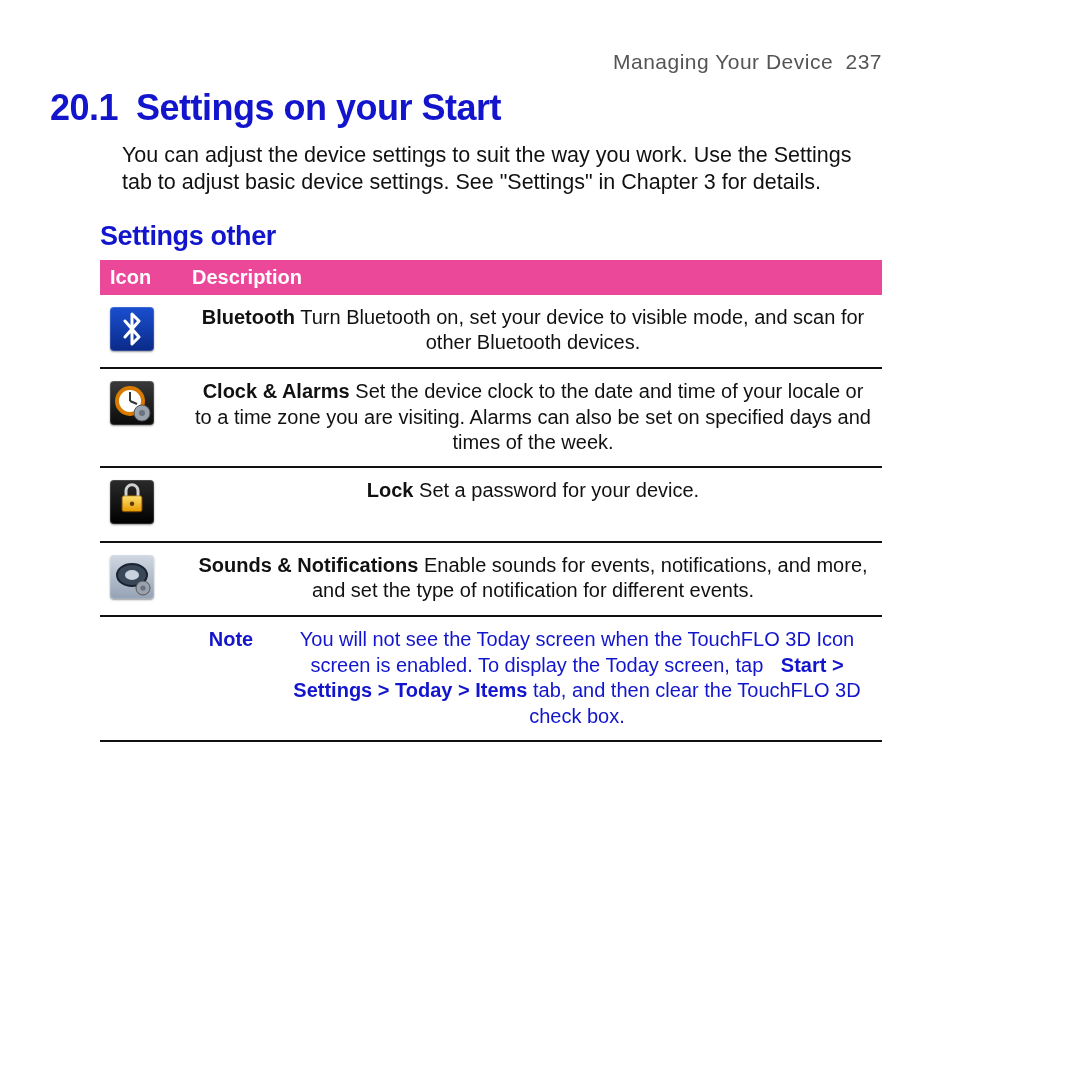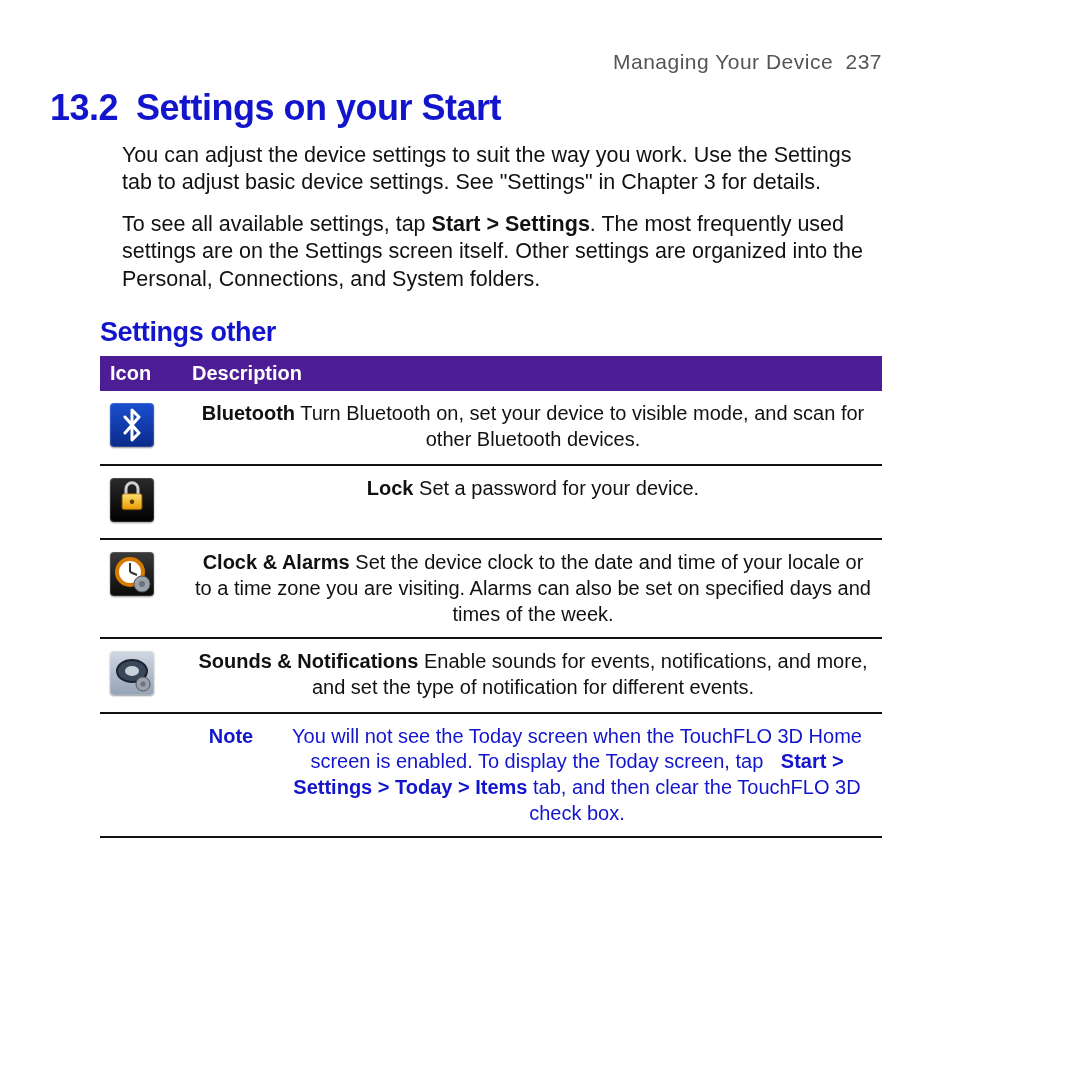--- a/index.html
+++ b/index.html
@@ -50,21 +50,21 @@
     font-size: 27px;
     letter-spacing: -0.4px;
   }
   table.settings {
     width: calc(100% - 50px);
     margin-left: 50px;
     border-collapse: collapse;
     font-size: 20px;
   }
   table.settings thead th {
-    background: #4c1d95;
+    background: #ec4899;
     color: #fff;
     font-weight: 700;
     text-align: left;
     padding: 6px 8px 6px 10px;
     font-size: 20px;
     margin-top: 20px;
   }
   table.settings thead th.col-icon { width: 64px; }
   table.settings tbody td {
     vertical-align: top;
@@ -111,28 +111,25 @@
 <body>
 
 <div class="page">
 
   <div class="running-head">
     <span class="rh-title">Managing Your Device</span>
     <span>237</span>
   </div>
 
   <h1 class="section-title">
-    <span class="sec-num">13.2</span><span>Settings on your Start</span>
+    <span class="sec-num">20.1</span><span>Settings on your Start</span>
   </h1>
 
   <div class="body-block">
     <p>You can adjust the device settings to suit the way you work. Use the Settings tab to adjust basic device settings. See "Settings" in Chapter 3 for details.</p>
-    <p>
-      <span>To see all available settings, tap </span><span class="bold">Start &gt; Settings</span><span>. The most frequently used settings are on the Settings screen itself. Other settings are organized into the Personal, Connections, and System folders.</span>
-    </p>
   </div>
 
   <h2 class="subhead">Settings other</h2>
 
   <table class="settings">
     <thead>
       <tr>
         <th class="col-icon">Icon</th>
         <th>Description</th>
       </tr>
@@ -142,20 +139,37 @@
       <tr>
         <td class="icon-cell">
           <span class="icon-box icon-bluetooth">
             <svg width="26" height="34" viewBox="0 0 26 34">
               <path d="M6 9 L20 25 L13 32 L13 2 L20 9 L6 25" fill="none" stroke="#fff" stroke-width="3" stroke-linejoin="round" stroke-linecap="round"></path>
             </svg>
           </span>
         </td>
         <td>
           <span class="bold">Bluetooth</span><span>  Turn Bluetooth on, set your device to visible mode, and scan for other Bluetooth devices.</span>
+        </td>
+      </tr>
+
+      <tr>
+        <td class="icon-cell">
+          <span class="icon-box icon-clock">
+            <svg width="44" height="44" viewBox="0 0 44 44">
+              <circle cx="20" cy="20" r="13" fill="#fff" stroke="#d97a00" stroke-width="4"></circle>
+              <line x1="20" y1="20" x2="20" y2="11" stroke="#333" stroke-width="2"></line>
+              <line x1="20" y1="20" x2="27" y2="23" stroke="#333" stroke-width="2"></line>
+              <circle cx="32" cy="32" r="8" fill="#9aa2ad" stroke="#555"></circle>
+              <circle cx="32" cy="32" r="3" fill="#6a7280"></circle>
+            </svg>
+          </span>
+        </td>
+        <td>
+          <span class="bold">Clock &amp; Alarms</span><span>  Set the device clock to the date and time of your locale or to a time zone you are visiting. Alarms can also be set on specified days and times of the week.</span>
         </td>
       </tr>
 
       <tr>
         <td class="icon-cell">
           <span class="icon-box icon-lock">
             <span class="pad">
               <svg width="30" height="34" viewBox="0 0 30 34">
                 <rect x="5" y="14" width="20" height="16" rx="2" fill="url(#gold)" stroke="#7a4a00"></rect>
                 <path d="M9 14 V9 a6 6 0 0 1 12 0 V14" fill="none" stroke="#d0d0d0" stroke-width="3"></path>
@@ -170,37 +184,20 @@
             </span>
           </span>
         </td>
         <td>
           <span class="bold">Lock</span><span>  Set a password for your device.</span>
         </td>
       </tr>
 
       <tr>
         <td class="icon-cell">
-          <span class="icon-box icon-clock">
-            <svg width="44" height="44" viewBox="0 0 44 44">
-              <circle cx="20" cy="20" r="13" fill="#fff" stroke="#d97a00" stroke-width="4"></circle>
-              <line x1="20" y1="20" x2="20" y2="11" stroke="#333" stroke-width="2"></line>
-              <line x1="20" y1="20" x2="27" y2="23" stroke="#333" stroke-width="2"></line>
-              <circle cx="32" cy="32" r="8" fill="#9aa2ad" stroke="#555"></circle>
-              <circle cx="32" cy="32" r="3" fill="#6a7280"></circle>
-            </svg>
-          </span>
-        </td>
-        <td>
-          <span class="bold">Clock &amp; Alarms</span><span>  Set the device clock to the date and time of your locale or to a time zone you are visiting. Alarms can also be set on specified days and times of the week.</span>
-        </td>
-      </tr>
-
-      <tr>
-        <td class="icon-cell">
           <span class="icon-box icon-sounds">
             <svg width="44" height="44" viewBox="0 0 44 44">
               <ellipse cx="22" cy="20" rx="15" ry="11" fill="#3a4758" stroke="#1a2230" stroke-width="2"></ellipse>
               <ellipse cx="22" cy="20" rx="7" ry="5" fill="#c9d2dc"></ellipse>
               <circle cx="33" cy="33" r="7" fill="#9aa2ad" stroke="#555"></circle>
               <circle cx="33" cy="33" r="2.6" fill="#6a7280"></circle>
             </svg>
           </span>
         </td>
         <td>
@@ -208,21 +205,21 @@
         </td>
       </tr>
 
 
       <tr class="note-row">
         <td></td>
         <td class="note-cell">
           <div class="note-grid">
             <div class="note-label">Note</div>
             <div class="note-body">
-              <span>You will not see the Today screen when the TouchFLO 3D Home screen is enabled. To display the Today screen, tap </span><span class="nb">Start &gt; Settings &gt; Today &gt; Items</span><span> tab, and then clear the TouchFLO 3D check box.</span>
+              <span>You will not see the Today screen when the TouchFLO 3D Icon screen is enabled. To display the Today screen, tap </span><span class="nb">Start &gt; Settings &gt; Today &gt; Items</span><span> tab, and then clear the TouchFLO 3D check box.</span>
             </div>
           </div>
         </td>
       </tr>
 
     </tbody>
   </table>
 
 </div>
 

